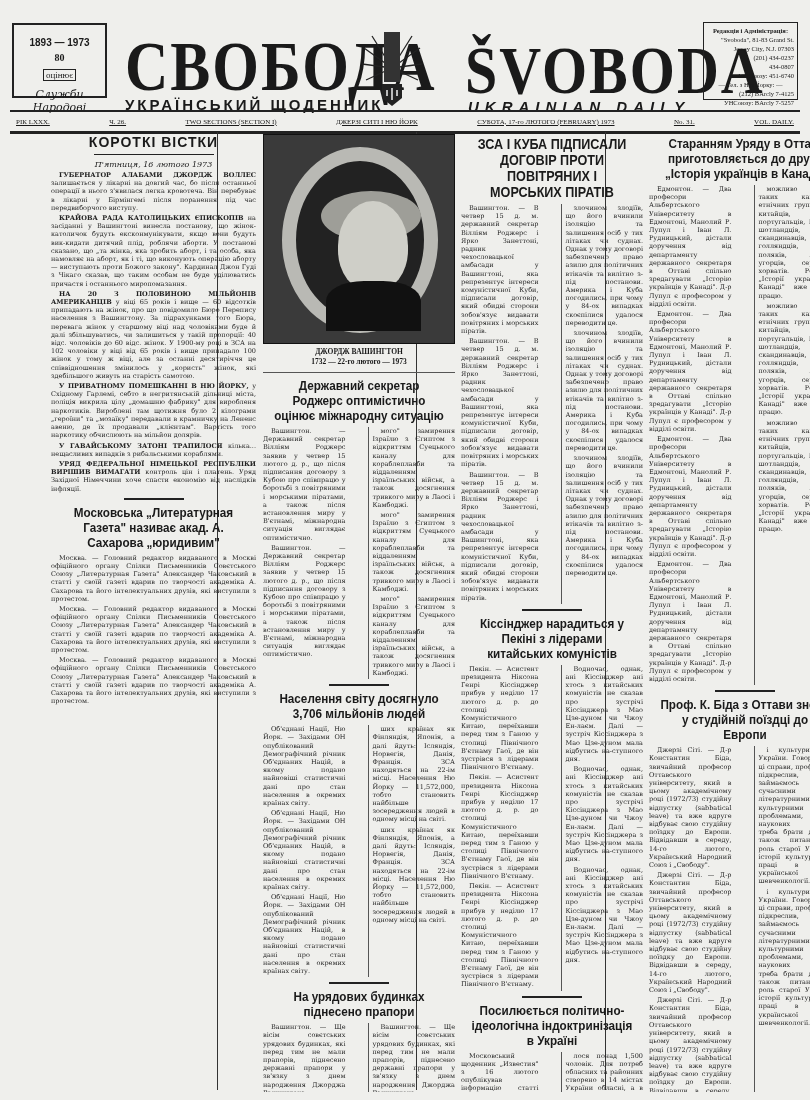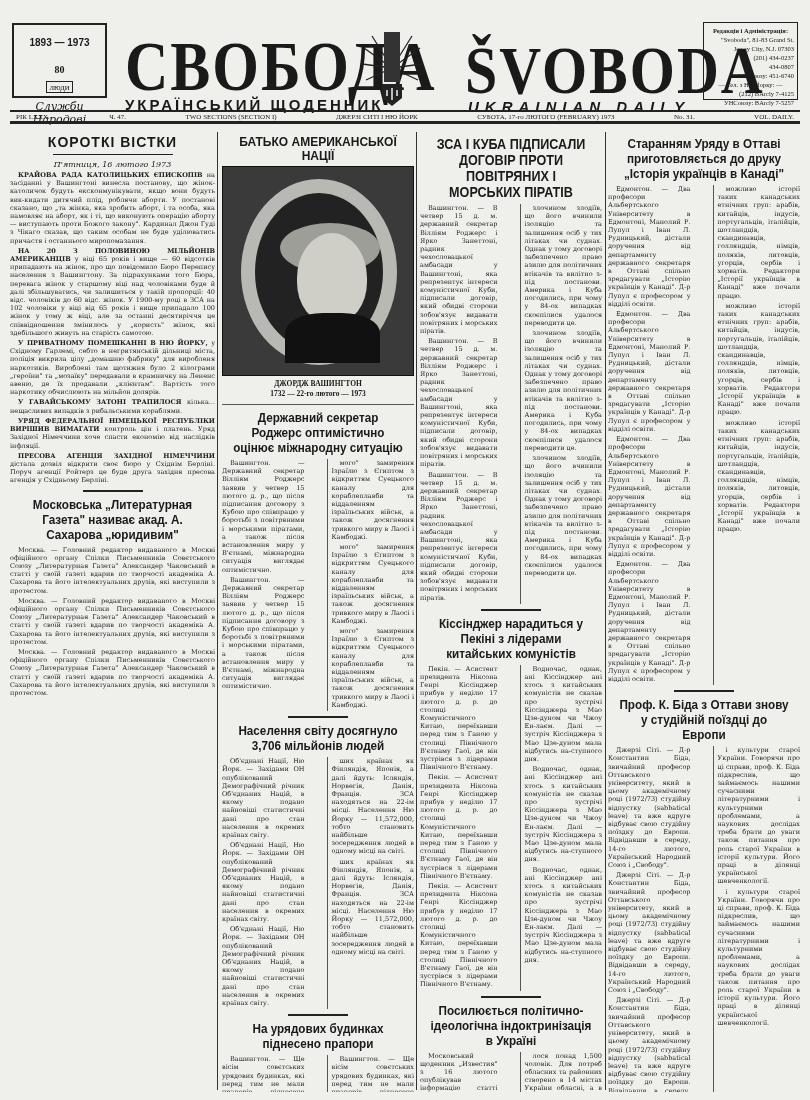--- a/index.html
+++ b/index.html
@@ -11,21 +11,21 @@
   }
   .page { position: absolute; inset: 0; padding: 8px 10px; }
 
   
   .mast { position: absolute; top: 18px; left: 10px; right: 10px; height: 85px; }
   .anniv {
     position: absolute; left: 2px; top: 5px; width: 95px; height: 75px;
     border: 2px solid #222; text-align: center; padding-top: 12px;
   }
   .anniv .yrs { font: bold 10px "Liberation Sans", sans-serif; }
-  .anniv .n80 { font: bold 10px "Liberation Serif", serif; margin-top: 16px; }
+  .anniv .n80 { font: bold 10px "Liberation Serif", serif; margin-top: 4px; }
   .anniv .rokiv { font: 9px "Liberation Serif", serif; border:1px solid #222; display:inline-block; padding:0 2px; }
   .anniv .motto { font: italic 11px "DejaVu Serif", serif; margin-top: 6px; }
   .title-uk {
     position: absolute; left: 115px; top: 10px;
     font: bold 60px "Liberation Serif", serif; letter-spacing: 2px;
     transform: scaleY(1.15); transform-origin: top left;
   }
   .sub-uk {
     position: absolute; left: 115px; top: 78px;
     font: bold 15px "Liberation Sans", sans-serif; letter-spacing: 3px;
@@ -44,27 +44,27 @@
   }
   .contact {
     position: absolute; right: 2px; top: 4px; width: 95px; height: 78px;
     border: 1px solid #222; font: 6.5px "Liberation Serif", serif;
     padding: 3px; text-align: right; line-height: 9px;
   }
   .contact .head { font-weight: bold; text-align: center; }
 
   
   .dateline {
-    position: absolute; top: 110px; left: 10px; right: 10px; height: 14px;
+    position: absolute; top: 110px; left: 10px; right: 10px; height: 24px;
     border-top: 2px solid #222; border-bottom: 3px solid #222;
     display: flex; justify-content: space-between; align-items: center;
-    font: 7px "Liberation Serif", serif; padding: 0 6px;
-  }
-
-  .col { position: absolute; top: 132px; bottom: 8px; overflow: hidden; }
+    font: 7px "Liberation Serif", serif; padding: 0 6px; text-decoration: underline;
+  }
+
+  .col { position: absolute; top: 132px; bottom: 8px; overflow: hidden; margin-left: 41px; }
   .c1 { left: 10px; width: 205px; }
   .c2 { left: 222px; width: 192px; }
   .c3 { left: 420px; width: 182px; }
   .c4 { left: 608px; width: 192px; }
   .vrule { position: absolute; top: 132px; bottom: 10px; width: 1px; background: #333; }
 
   h2.head {
     font: bold 12px "Liberation Sans", sans-serif; text-align: center; line-height: 14px;
     margin: 3px 0 3px;
   }
@@ -108,21 +108,21 @@
 </style>
 </head>
 <body>
 
 <div class="page">
 
   <div class="mast">
     <div class="anniv">
       <div class="yrs">1893 — 1973</div>
       <div class="n80">80</div>
-      <div><span class="rokiv">люди</span></div>
+      <div><span class="rokiv">оцінює</span></div>
       <div class="motto">Служби Народові</div>
     </div>
     <div class="title-uk">СВОБОДА</div>
     <div class="sub-uk">УКРАЇНСЬКИЙ ЩОДЕННИК</div>
     <svg class="emblem" viewBox="0 0 60 80">
       <g stroke="#222" stroke-width="1.3">
         <line x1="30" y1="40" x2="2" y2="20"></line>
           <line x1="30" y1="40" x2="58" y2="20"></line>
         <line x1="30" y1="40" x2="0" y2="36"></line>
           <line x1="30" y1="40" x2="60" y2="36"></line>
@@ -145,51 +145,50 @@
       <div>434-0807</div>
       <div>УНСоюзу: 451-6740</div>
       <div style="text-align:center">— Тел. з Ню Йорку: —</div>
       <div>(212) BArcly 7-4125</div>
       <div>УНСоюзу: BArcly 7-5257</div>
     </div>
   </div>
 
   <div class="dateline">
     <span>РІК LXXX.</span>
-    <span>Ч. 47.</span>
+    <span>Ч. 26.</span>
     <span>TWO SECTIONS (SECTION I)</span>
     <span>ДЖЕРЗІ СИТІ І НЮ ЙОРК</span>
     <span>СУБОТА, 17-го ЛЮТОГО (FEBRUARY) 1973</span>
     <span>No. 31.</span>
     <span>VOL. DAILY.</span>
   </div>
 
   <div class="vrule" style="left:217px"></div>
   <div class="vrule" style="left:416px"></div>
   <div class="vrule" style="left:605px"></div>
 
   <div class="col c1">
     <h2 class="head" style="font-size:14px;letter-spacing:1px">КОРОТКІ ВІСТКИ</h2>
     <div class="sep" style="width:120px;height:1px"></div>
     <div class="dateunder">П'ятниця, 16 лютого 1973</div>
+    <p class="txt"><b>ГУБЕРНАТОР АЛАБАМИ ДЖОРДЖ ВОЛЛЕС</b> <span>залишається у лікарні на довгий час, бо після останньої операції в нього з'явилася легка кровотеча. Він перебуває в лікарні у Бірмінгемі після поранення під час передвиборчого виступу.</span></p>
     <p class="txt"><b>КРАЙОВА РАДА КАТОЛИЦЬКИХ ЄПИСКОПІВ</b> <span>на засіданні у Вашингтоні винесла постанову, що жінок-католичок будуть ексконмунікувати, якщо вони будуть вик-кидати дитячий плід, роблячи аборти. У постанові сказано, що „та жінка, яка зробить аборт, і та особа, яка намовляє на аборт, як і ті, що виконують операцію аборту — виступають проти Божого закону". Кардинал Джон Гуді з Чікаго сказав, що таким особам не буде уділюватись причастя і останнього миропомазання.</span></p>
     <p class="txt"><b>НА 20 З ПОЛОВИНОЮ МІЛЬЙОНІВ АМЕРИКАНЦІВ</b> <span>у віці 65 років і вище — 60 відсотків припадають на жінок, про що повідомило Бюро Перепису населення з Вашингтону. За підрахунками того Бюра, перевага жінок у старшому віці над чоловіками буде й далі збільшуватись, чи залишиться у такій пропорції: 40 відс. чоловіків до 60 відс. жінок. У 1900-му році в ЗСА на 102 чоловіки у віці від 65 років і вище припадало 100 жінок у тому ж віці, але за останні десятиріччя це співвідношення змінилось у „користь" жінок, які здебільшого живуть на старість самотою.</span></p>
     <p class="txt"><b>У ПРИВАТНОМУ ПОМЕШКАННІ В НЮ ЙОРКУ,</b> <span>у Східному Гарлемі, себто в негритянській дільниці міста, поліція викрила цілу „домашню фабрику" для виробленя наркотиків. Вироблені там щотижня було 2 кілограми „героїни" та „мозаїку" передавали в крамничку на Лененс авеню, де їх продавали „клієнтам". Вартість того наркотику обчислюють на мільйон долярів.</span></p>
     <p class="txt"><b>У ГАВАЙСЬКОМУ ЗАТОНІ ТРАПИЛОСЯ</b> <span>кілька... нещасливих випадків з рибальськими кораблями.</span></p>
     <p class="txt"><b>УРЯД ФЕДЕРАЛЬНОЇ НІМЕЦЬКОЇ РЕСПУБЛІКИ ВИРІШИВ ВИМАГАТИ</b> <span>контроль цін і платень. Уряд Західної Німеччини хоче спасти економію від наслідків інфляції.</span></p>
-    <p class="txt"><b>ПРЕСОВА АГЕНЦІЯ ЗАХІДНОЇ НІМЕЧЧИНИ</b> <span>дістала дозвіл відкрити своє бюро у Східнім Берліні. Поруч агенції Ройтерз це буде друга західня пресова агенція у Східньому Берліні.</span></p>
     <div class="sep"></div>
     <h2 class="bighead">Московська „Литературная Газета" називає акад. А. Сахарова „юридивим"</h2>
     <p class="txt">Москва. — Головний редактор видаваного в Москві офіційного органу Спілки Письменників Совєтського Союзу „Литературная Газета" Александер Чаковський в статті у своїй газеті вдарив по творчості академіка А. Сахарова та його інтелектуальних друзів, які виступили з протестом.</p>
     <p class="txt">Москва. — Головний редактор видаваного в Москві офіційного органу Спілки Письменників Совєтського Союзу „Литературная Газета" Александер Чаковський в статті у своїй газеті вдарив по творчості академіка А. Сахарова та його інтелектуальних друзів, які виступили з протестом.</p>
     <p class="txt">Москва. — Головний редактор видаваного в Москві офіційного органу Спілки Письменників Совєтського Союзу „Литературная Газета" Александер Чаковський в статті у своїй газеті вдарив по творчості академіка А. Сахарова та його інтелектуальних друзів, які виступили з протестом.</p>
   </div>
 
   <div class="col c2">
-    <h2 class="head">БАТЬКО АМЕРИКАНСЬКОЇ НАЦІЇ</h2>
     <div class="photo-box">
       <div class="photo-oval">
         <div class="photo-hair"></div>
         <div class="photo-face"></div>
         <div class="photo-body"></div>
       </div>
     </div>
     <div class="caption">
       <div>ДЖОРДЖ ВАШИНГТОН</div>
       <div>1732 — 22-го лютого — 1973</div>

